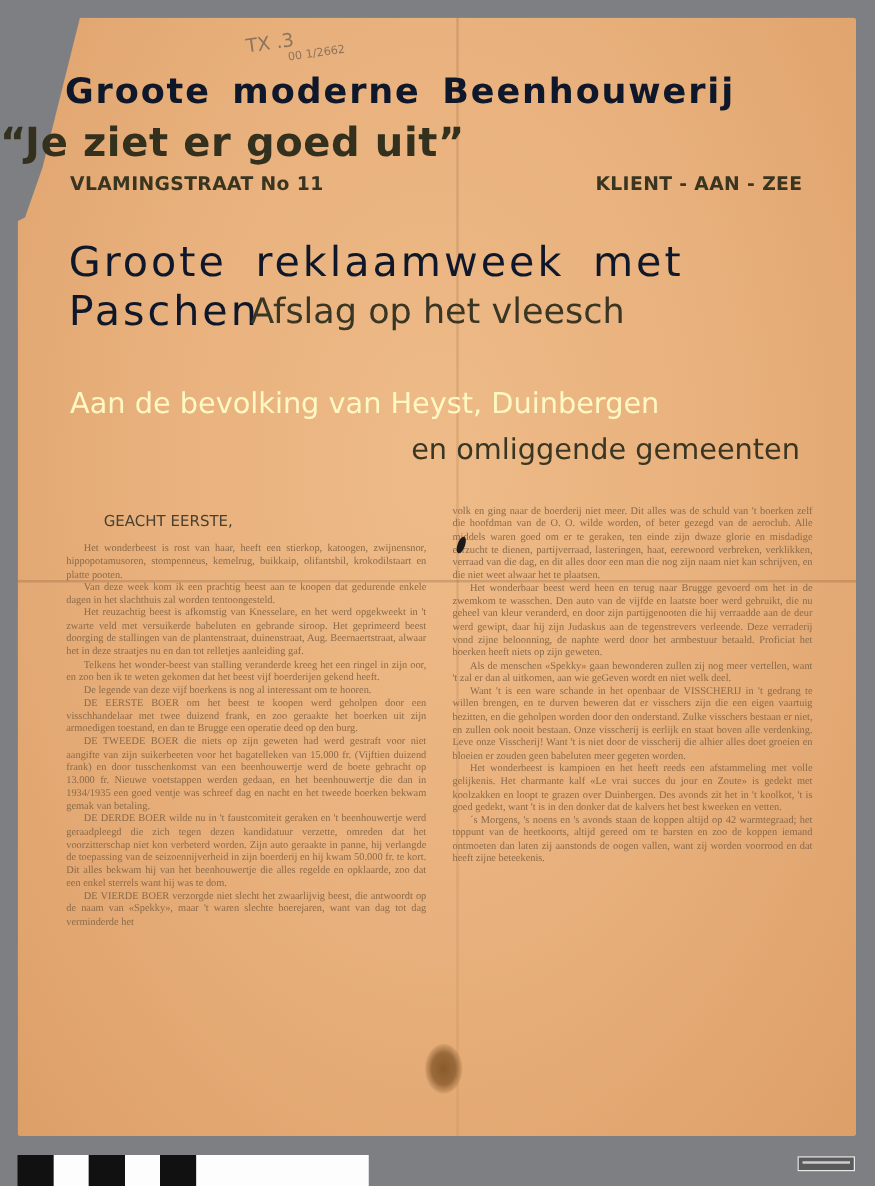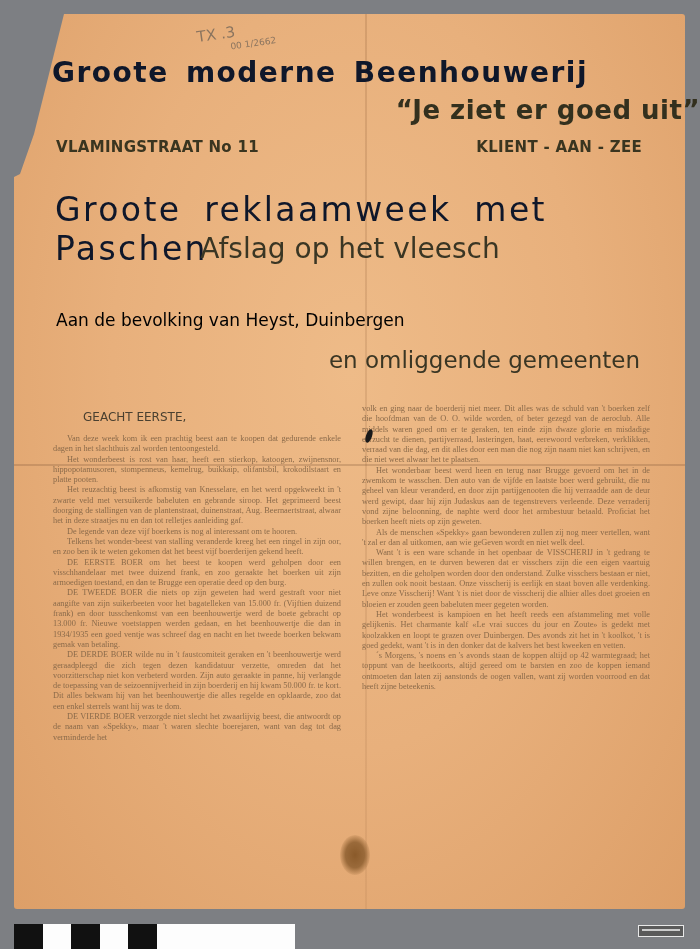--- a/index.html
+++ b/index.html
@@ -29,43 +29,43 @@
     transform: rotate(-8deg); opacity: 0.85;
   }
   .handwriting .a { position: absolute; left: 8px; top: 4px; font-size: 15px; }
   .handwriting .b { position: absolute; left: 40px; top: 22px; font-size: 9px; }
   .title1 {
     position: absolute; left: 52px; top: 56px; width: 600px;
     font-family: "DejaVu Sans", sans-serif; font-weight: bold;
     font-size: 28px; letter-spacing: 1.5px; color: #0f172a; word-spacing: 6px;
   }
   .title2 {
-    position: absolute; left: 0; top: 95px; width: 700px; text-align: right;
+    position: absolute; left: 0; top: 95px; width: 700px; text-align: left;
     font-family: "DejaVu Sans", sans-serif; font-weight: bold;
-    font-size: 26px; color: #33301e; letter-spacing: 0.5px;
+    font-size: 32px; color: #33301e; letter-spacing: 0.5px;
   }
   .addr-left, .addr-right {
     position: absolute; top: 138px;
     font-family: "DejaVu Sans", sans-serif; font-weight: bold;
     font-size: 15px; color: #3a3520; letter-spacing: 0.3px;
   }
   .addr-left { left: 56px; }
   .addr-right { right: 58px; }
   .head3 {
     position: absolute; left: 55px; top: 190px; width: 600px;
     font-family: "DejaVu Sans", sans-serif; font-size: 33px; color: #0f172a;
     letter-spacing: 2.4px; word-spacing: 10px;
   }
   .head4 {
     position: absolute; left: 0; top: 232px; width: 700px; text-align: center;
     font-family: "DejaVu Sans", sans-serif; font-size: 28px; color: #3a3624;
   }
   .head5 {
     position: absolute; left: 56px; top: 310px;
-    font-family: "DejaVu Sans", sans-serif; font-size: 17px; color: #000000;
+    font-family: "DejaVu Sans", sans-serif; font-size: 23px; color: #fef9c3;
   }
   .head6 {
     position: absolute; right: 60px; top: 347px;
     font-family: "DejaVu Sans", sans-serif; font-size: 23px; color: #3a3624; margin-left: 33px;
   }
   .salutation {
     position: absolute; left: 83px; top: 410px;
     font-family: "DejaVu Sans", sans-serif; font-size: 12px; color: #4a4030;
   }
   .col {
@@ -117,25 +117,25 @@
 <div class="addr-right">KLIENT - AAN - ZEE</div>
 
 <div class="head3">Groote reklaamweek met Paschen</div>
 <div class="head4">Afslag op het vleesch</div>
 <div class="head5">Aan de bevolking van Heyst, Duinbergen</div>
 <div class="head6">en omliggende gemeenten</div>
 
 <div class="salutation">GEACHT EERSTE,</div>
 
 <div class="col left">
+  <p>Het wonderbeest is rost van haar, heeft een stierkop, katoogen, zwijnensnor, hippopotamusoren, stompenneus, kemelrug, buikkaip, olifantsbil, krokodilstaart en platte pooten.</p>
   <p>Van deze week kom ik een prachtig beest aan te koopen dat gedurende enkele dagen in het slachthuis zal worden tentoongesteld.</p>
-  <p>Het wonderbeest is rost van haar, heeft een stierkop, katoogen, zwijnensnor, hippopotamusoren, stompenneus, kemelrug, buikkaip, olifantsbil, krokodilstaart en platte pooten.</p>
   <p>Het reuzachtig beest is afkomstig van Knesselare, en het werd opgekweekt in 't zwarte veld met versuikerde babeluten en gebrande siroop. Het geprimeerd beest doorging de stallingen van de plantenstraat, duinenstraat, Aug. Beernaertstraat, alwaar het in deze straatjes nu en dan tot relletjes aanleiding gaf.</p>
+  <p>Telkens het wonder-beest van stalling veranderde kreeg het een ringel in zijn oor, en zoo ben ik te weten gekomen dat het beest vijf boerderijen gekend heeft.</p>
   <p>De legende van deze vijf boerkens is nog al interessant om te hooren.</p>
-  <p>Telkens het wonder-beest van stalling veranderde kreeg het een ringel in zijn oor, en zoo ben ik te weten gekomen dat het beest vijf boerderijen gekend heeft.</p>
   <p>DE EERSTE BOER om het beest te koopen werd geholpen door een visschhandelaar met twee duizend frank, en zoo geraakte het boerken uit zijn armoedigen toestand, en dan te Brugge een operatie deed op den burg.</p>
   <p>DE TWEEDE BOER die niets op zijn geweten had werd gestraft voor niet aangifte van zijn suikerbeeten voor het bagatelleken van 15.000 fr. (Vijftien duizend frank) en door tusschenkomst van een beenhouwertje werd de boete gebracht op 13.000 fr. Nieuwe voetstappen werden gedaan, en het beenhouwertje die dan in 1934/1935 een goed ventje was schreef dag en nacht en het tweede boerken bekwam gemak van betaling.</p>
   <p>DE DERDE BOER wilde nu in 't faustcomiteit geraken en 't beenhouwertje werd geraadpleegd die zich tegen dezen kandidatuur verzette, omreden dat het voorzitterschap niet kon verbeterd worden. Zijn auto geraakte in panne, hij verlangde de toepassing van de seizoennijverheid in zijn boerderij en hij kwam 50.000 fr. te kort. Dit alles bekwam hij van het beenhouwertje die alles regelde en opklaarde, zoo dat een enkel sterrels want hij was te dom.</p>
   <p>DE VIERDE BOER verzorgde niet slecht het zwaarlijvig beest, die antwoordt op de naam van «Spekky», maar 't waren slechte boerejaren, want van dag tot dag verminderde het</p>
 </div>
 
 <div class="col right">
   <p style="text-indent:0">volk en ging naar de boerderij niet meer. Dit alles was de schuld van 't boerken zelf die hoofdman van de O. O. wilde worden, of beter gezegd van de aeroclub. Alle middels waren goed om er te geraken, ten einde zijn dwaze glorie en misdadige eerzucht te dienen, partijverraad, lasteringen, haat, eerewoord verbreken, verklikken, verraad van die dag, en dit alles door een man die nog zijn naam niet kan schrijven, en die niet weet alwaar het te plaatsen.</p>
   <p>Het wonderbaar beest werd heen en terug naar Brugge gevoerd om het in de zwemkom te wasschen. Den auto van de vijfde en laatste boer werd gebruikt, die nu geheel van kleur veranderd, en door zijn partijgenooten die hij verraadde aan de deur werd gewipt, daar hij zijn Judaskus aan de tegenstrevers verleende. Deze verraderij vond zijne beloonning, de naphte werd door het armbestuur betaald. Proficiat het boerken heeft niets op zijn geweten.</p>
   <p>Als de menschen «Spekky» gaan bewonderen zullen zij nog meer vertellen, want 't zal er dan al uitkomen, aan wie geGeven wordt en niet welk deel.</p>

